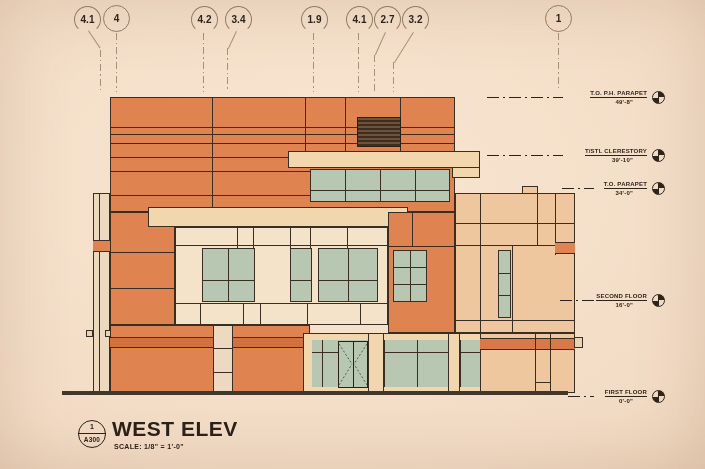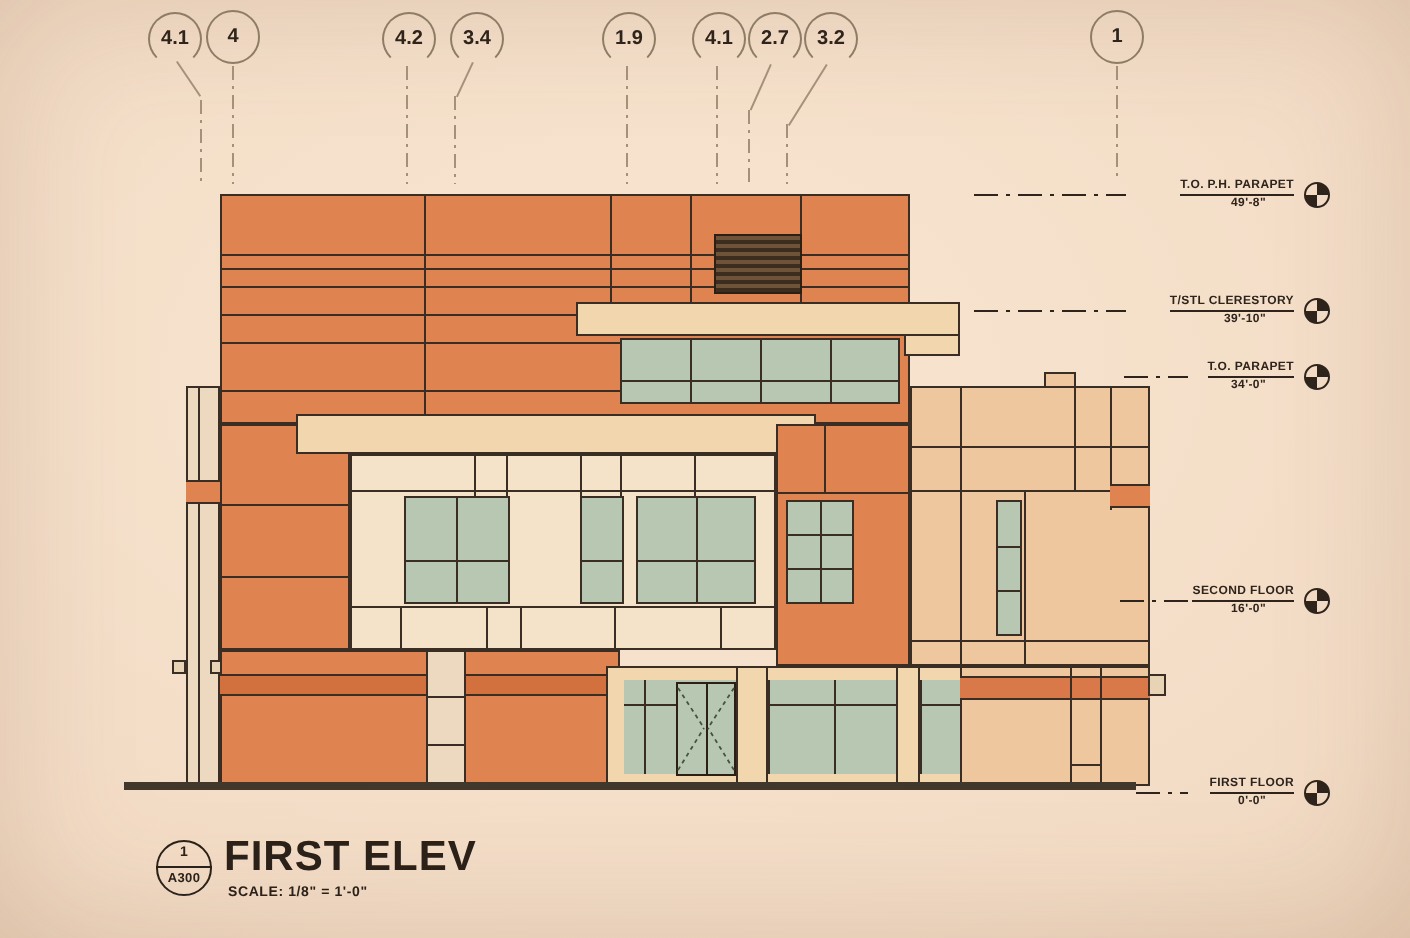--- a/index.html
+++ b/index.html
@@ -226,17 +226,17 @@
     <div class="lvl-name" style="left:535px;top:389px"><span>FIRST FLOOR</span></div>
     <div class="lvl-val" style="left:521px;top:398px">0'-0"</div>
     <div class="datum" style="left:652px;top:390px"></div>
   </div>
 
   <div>
     <div class="callout" style="left:78px;top:420px"></div>
     <div class="callout-line" style="left:78px;top:433px;width:28px"></div>
     <div class="callout-top" style="left:78px;top:423px">1</div>
     <div class="callout-bot" style="left:78px;top:436px">A300</div>
-    <div class="title-big" style="left:112px;top:417px">FIRST ELEV</div>
+    <div class="title-big" style="left:112px;top:417px">WEST ELEV</div>
     <div class="scale-txt" style="left:114px;top:443px">SCALE:  1/8" = 1'-0"</div>
   </div>
 
 </div>
 
 </body></html>

